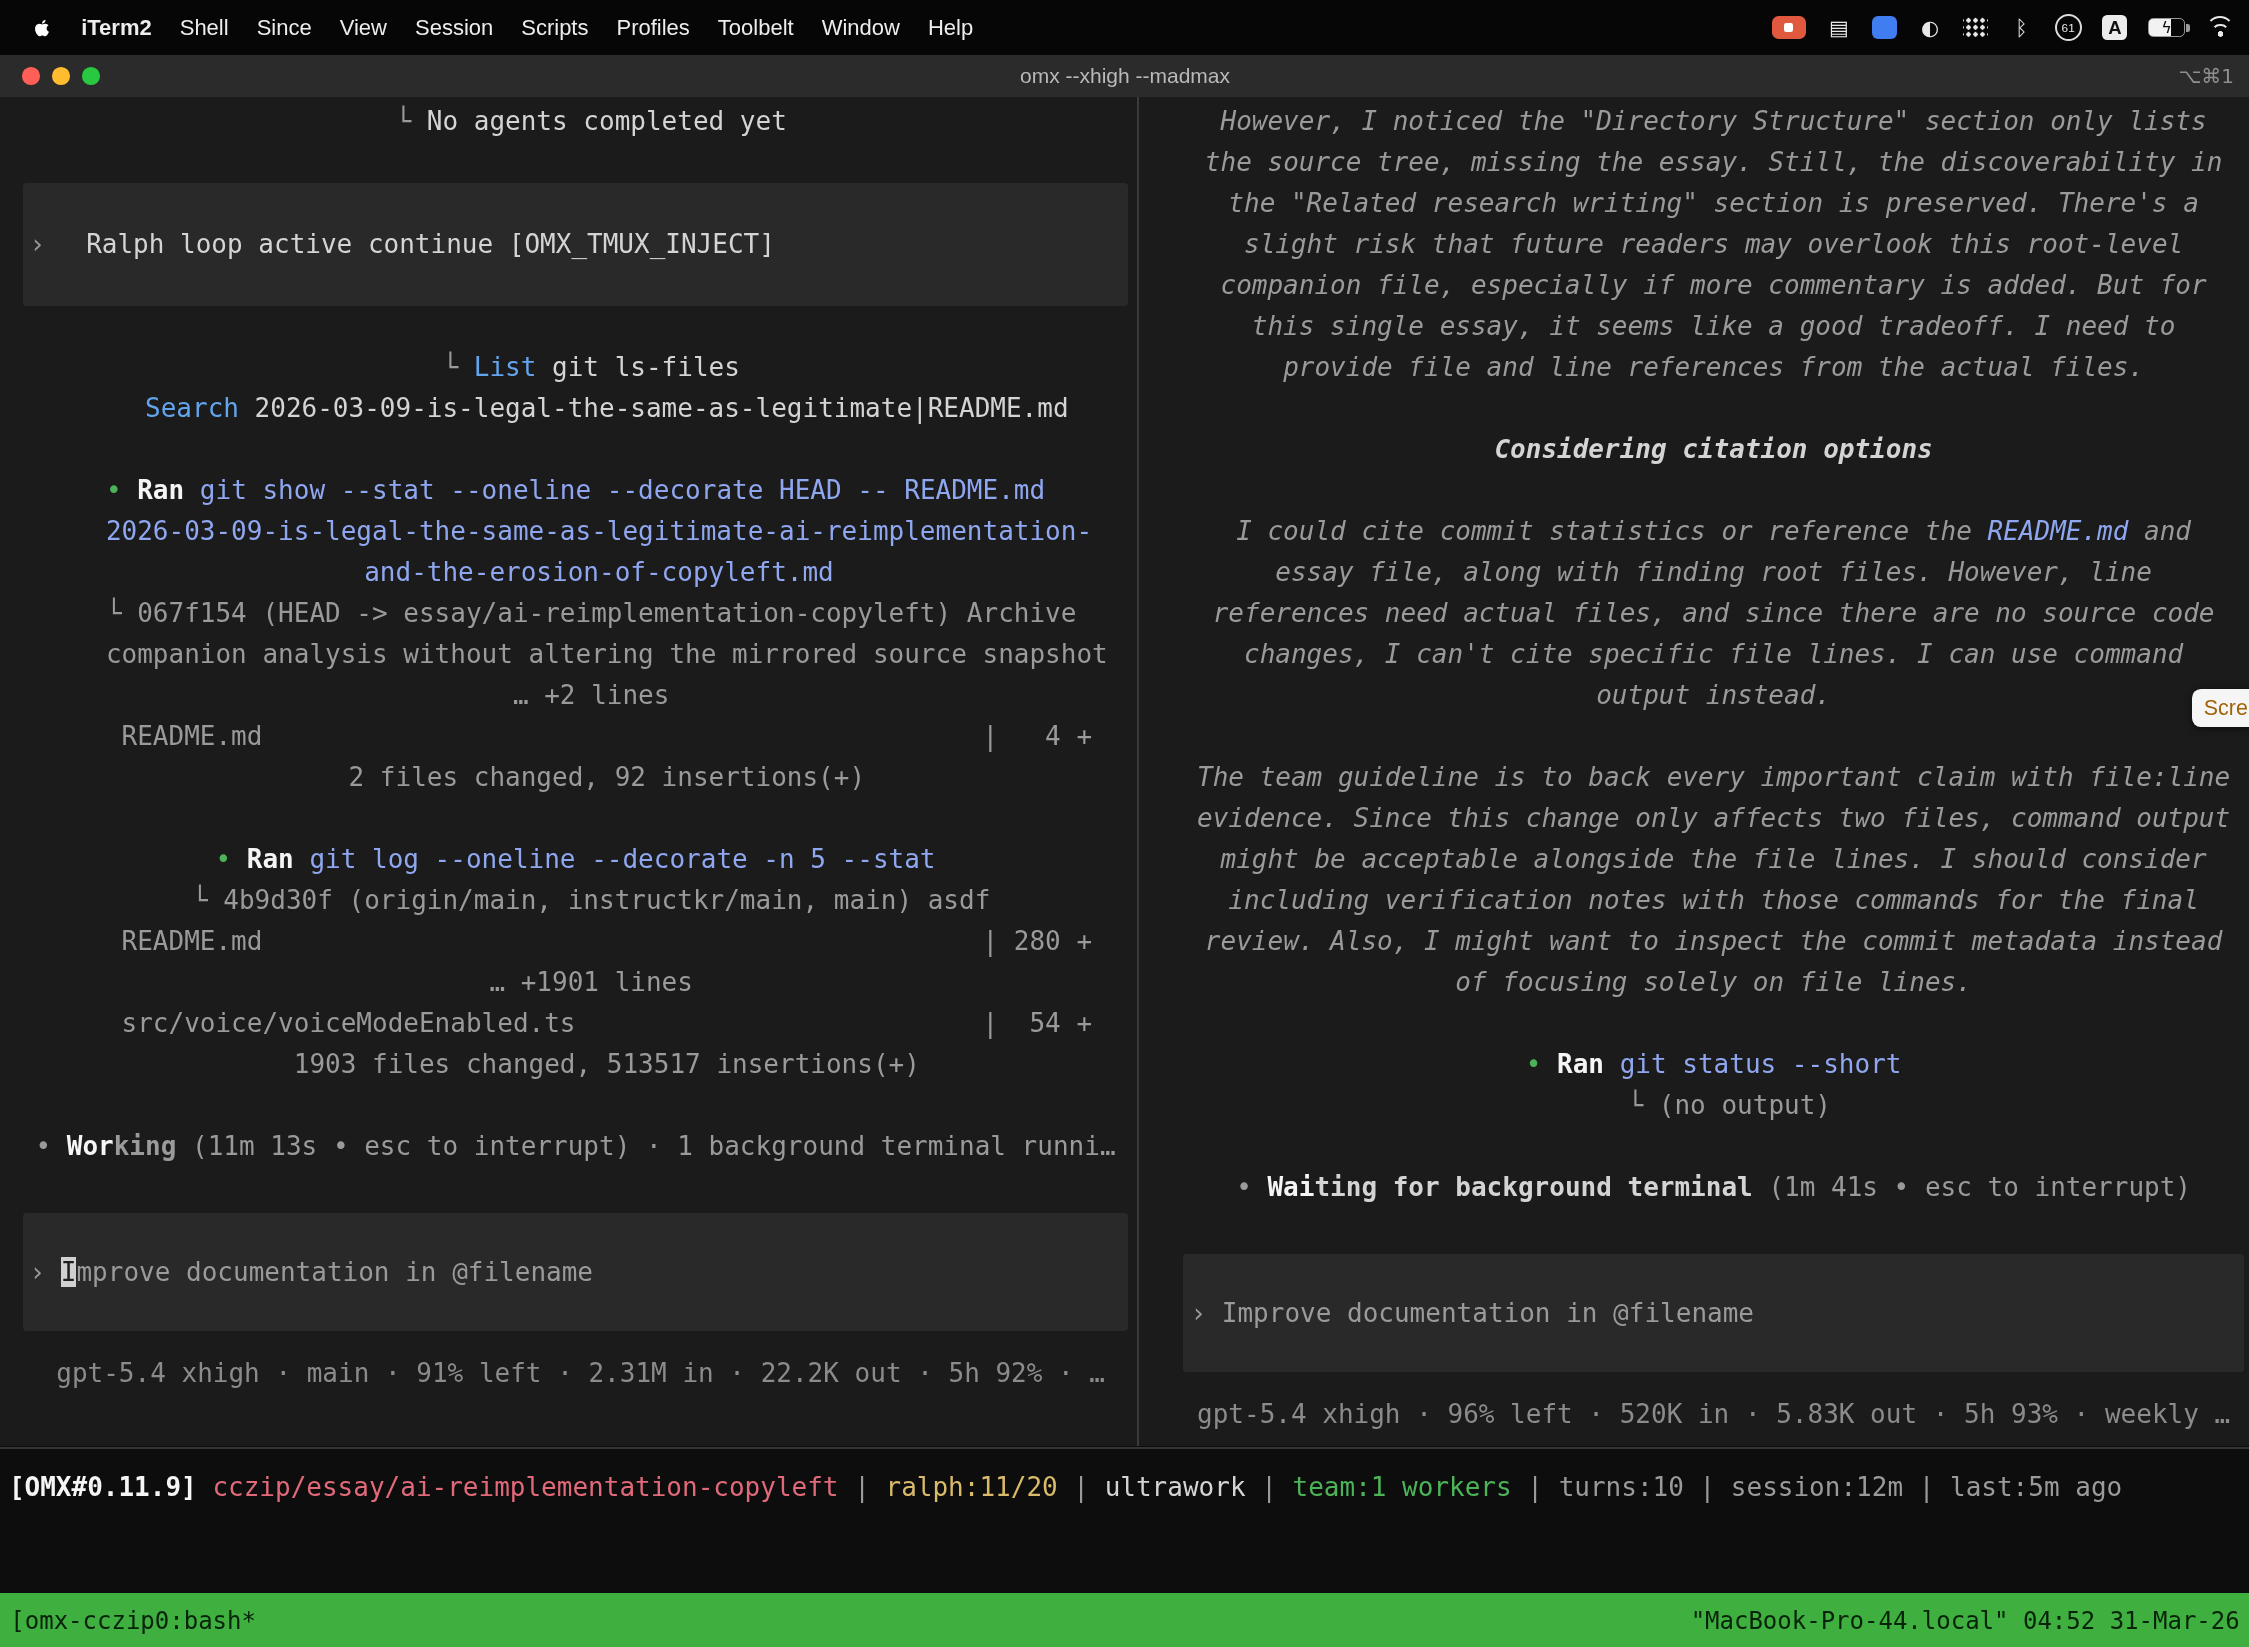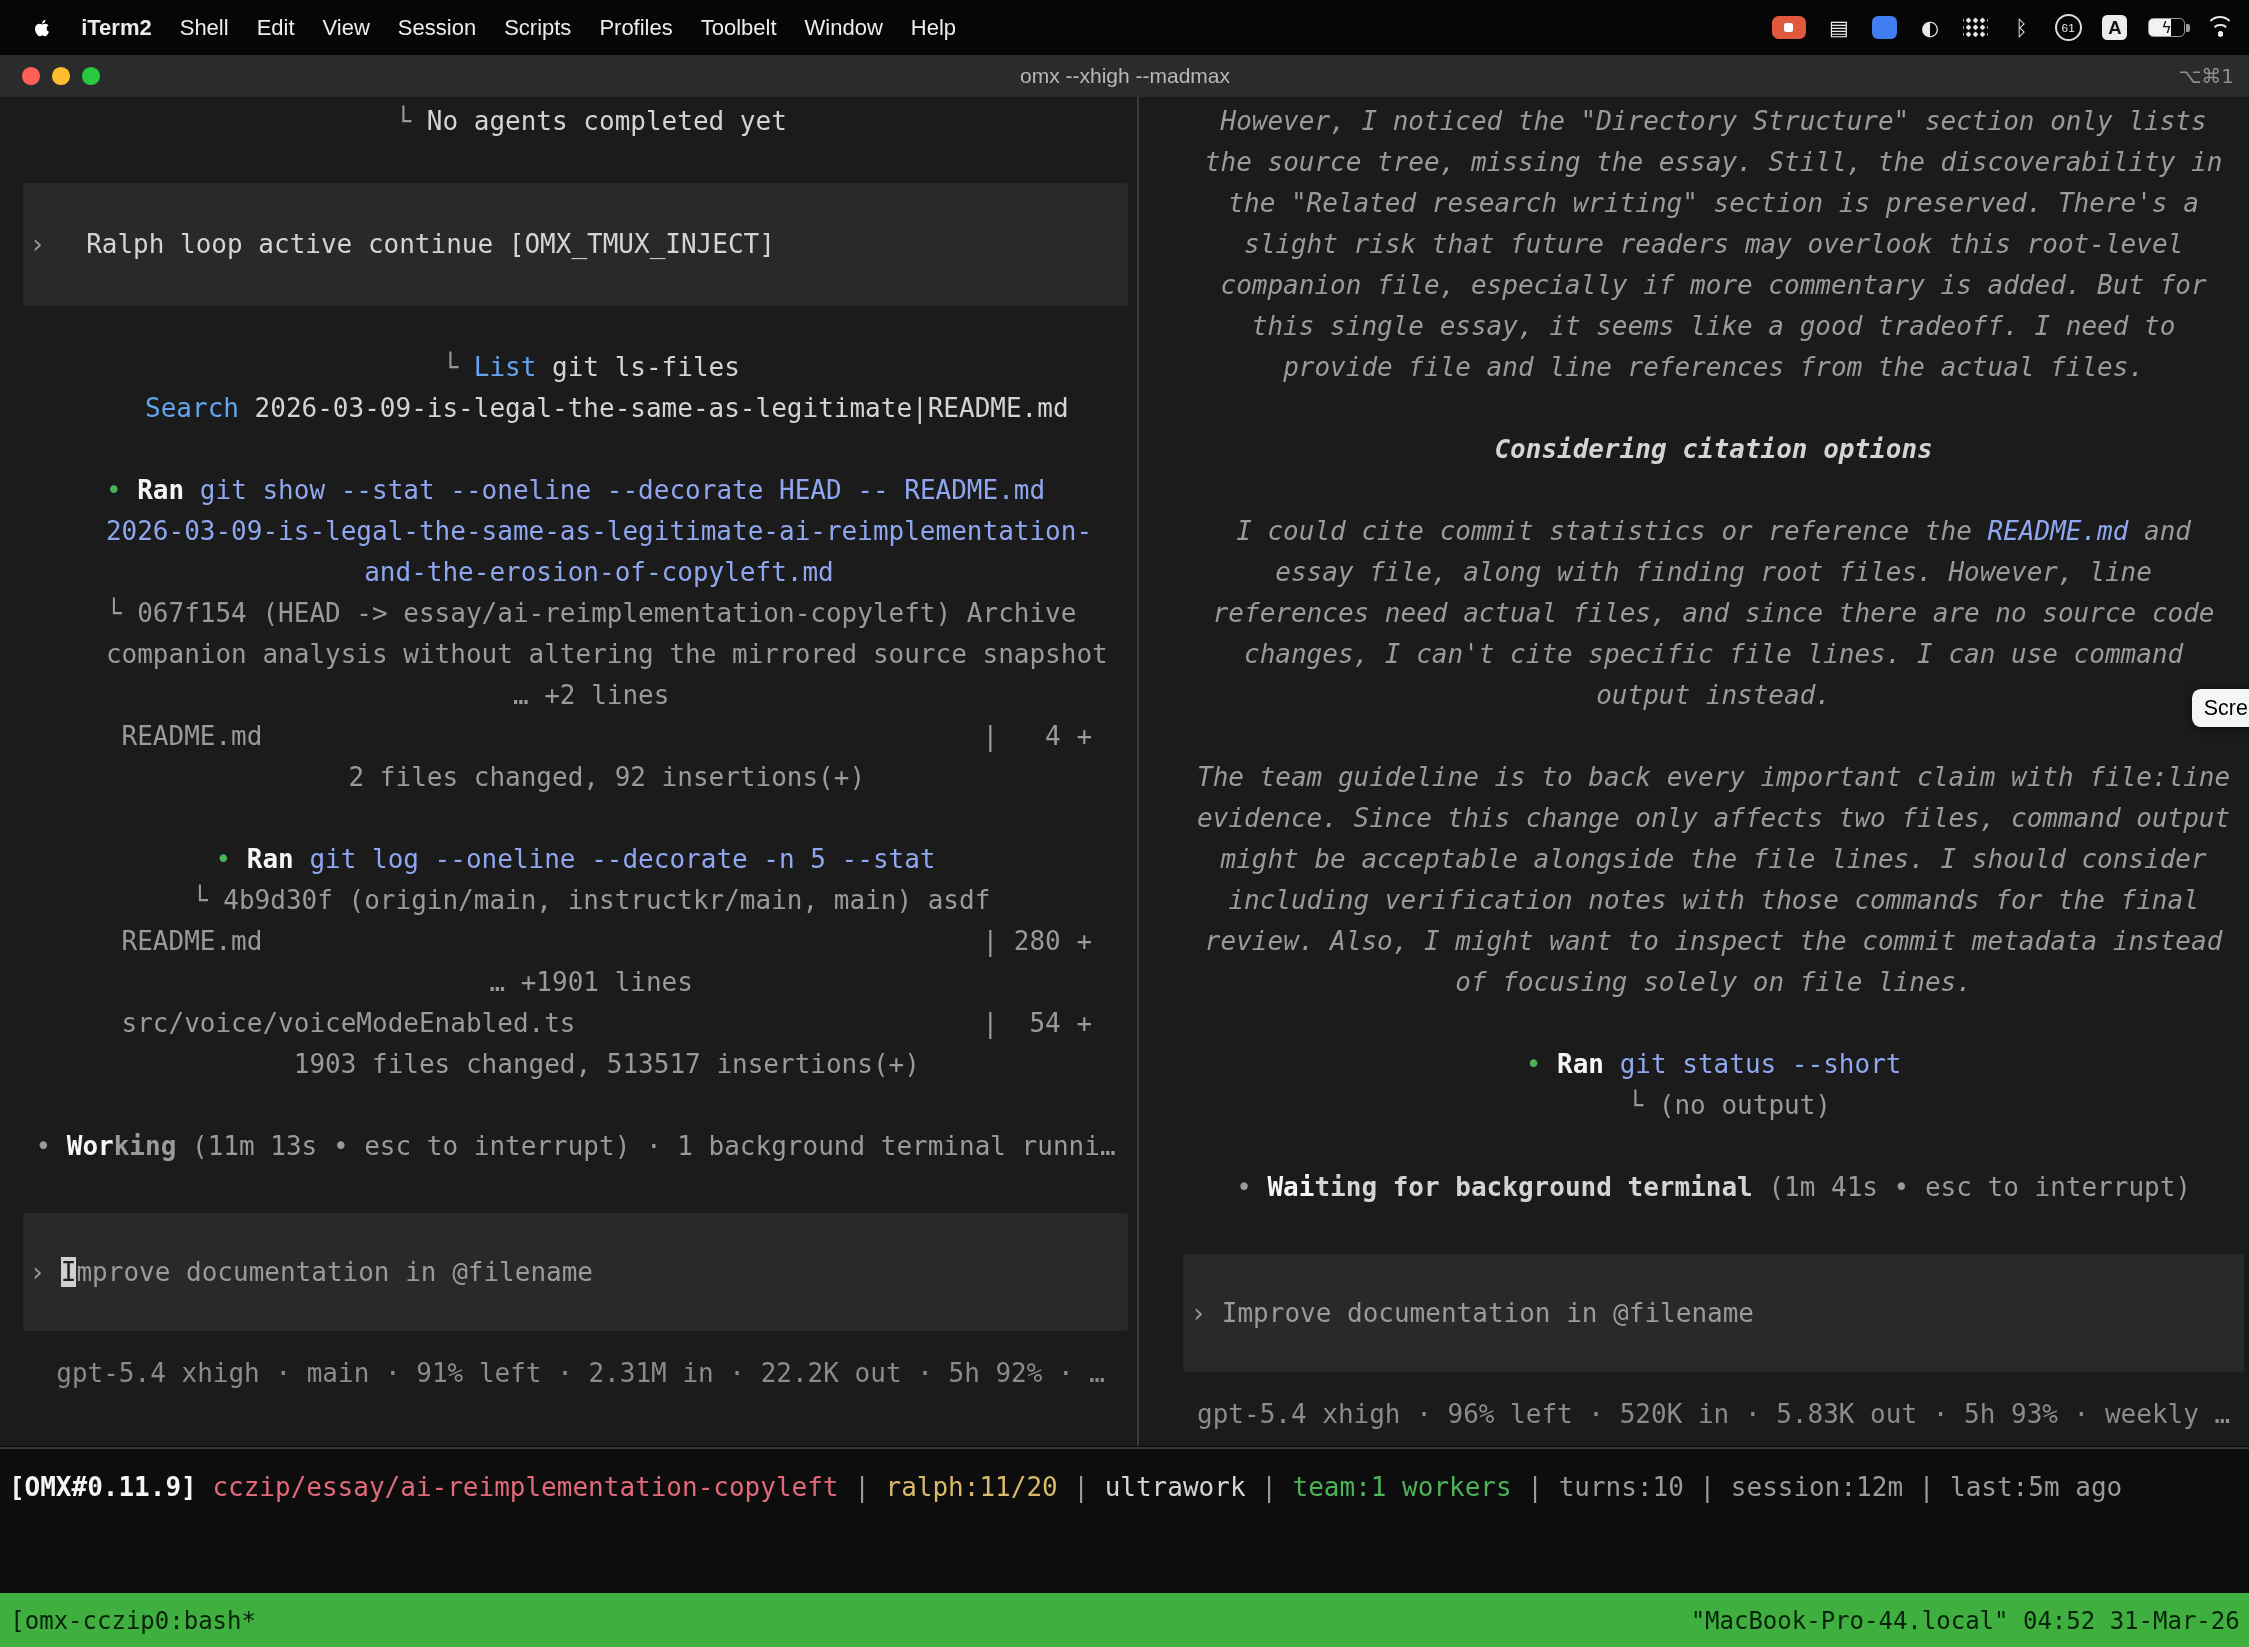--- a/index.html
+++ b/index.html
@@ -90,39 +90,39 @@
 
   
   .hdiv { position: absolute; left: 0; top: 1447px; width: 2250px; height: 1.5px; background: #353535; }
   .omxbar { position: absolute; left: 0; top: 1467px; width: 2250px; padding-left: 8.9px;
             white-space: pre; overflow: hidden; }
   .tmuxbar { position: absolute; left: 0; top: 1593px; width: 2250px; height: 55px; background: #3faf3f;
              color: #07230a; display: flex; align-items: center; justify-content: space-between;
              padding: 0 10.3px; font-size: 24px; white-space: pre; }
 
   .screen-btn { position: absolute; right: 0; top: 689px; width: 58px; height: 38px; background: #f5f5f5;
-                border-radius: 8.9px 0 0 8.9px; color: #000000; font-family: "Liberation Sans", sans-serif;
+                border-radius: 8.9px 0 0 8.9px; color: #a16207; font-family: "Liberation Sans", sans-serif;
                 font-size: 21.4px; display: flex; align-items: center; padding-left: 11.8px;
                 box-shadow: 0 1.5px 7.4px rgba(0,0,0,.55); z-index: 5; overflow: hidden; }
 </style>
 </head>
 <body>
 
 <div class="screen">
 
   <header class="menubar">
     <span class="apple">
       <svg viewBox="0 0 24 24" width="22" height="22" aria-hidden="true">
         <path fill="#ffffff" d="M17.05 20.28c-.98.95-2.05.8-3.08.35-1.09-.46-2.09-.48-3.24 0-1.44.62-2.2.44-3.06-.35C2.79 15.25 3.51 7.59 9.05 7.31c1.35.07 2.29.74 3.08.8 1.18-.24 2.31-.93 3.57-.84 1.51.12 2.65.72 3.4 1.8-3.12 1.87-2.38 5.98.48 7.13-.57 1.5-1.31 2.99-2.54 4.09zM12.03 7.25c-.15-2.23 1.66-4.07 3.74-4.25.29 2.58-2.34 4.5-3.74 4.25z"></path>
       </svg>
     </span>
     <nav class="menu-items">
         <span class="menu-item app">iTerm2</span>
         <span class="menu-item">Shell</span>
-        <span class="menu-item">Edit</span>
+        <span class="menu-item">Since</span>
         <span class="menu-item">View</span>
         <span class="menu-item">Session</span>
         <span class="menu-item">Scripts</span>
         <span class="menu-item">Profiles</span>
         <span class="menu-item">Toolbelt</span>
         <span class="menu-item">Window</span>
         <span class="menu-item">Help</span>
       </nav>
     <div class="menu-right">
         <span class="mi record"></span>

